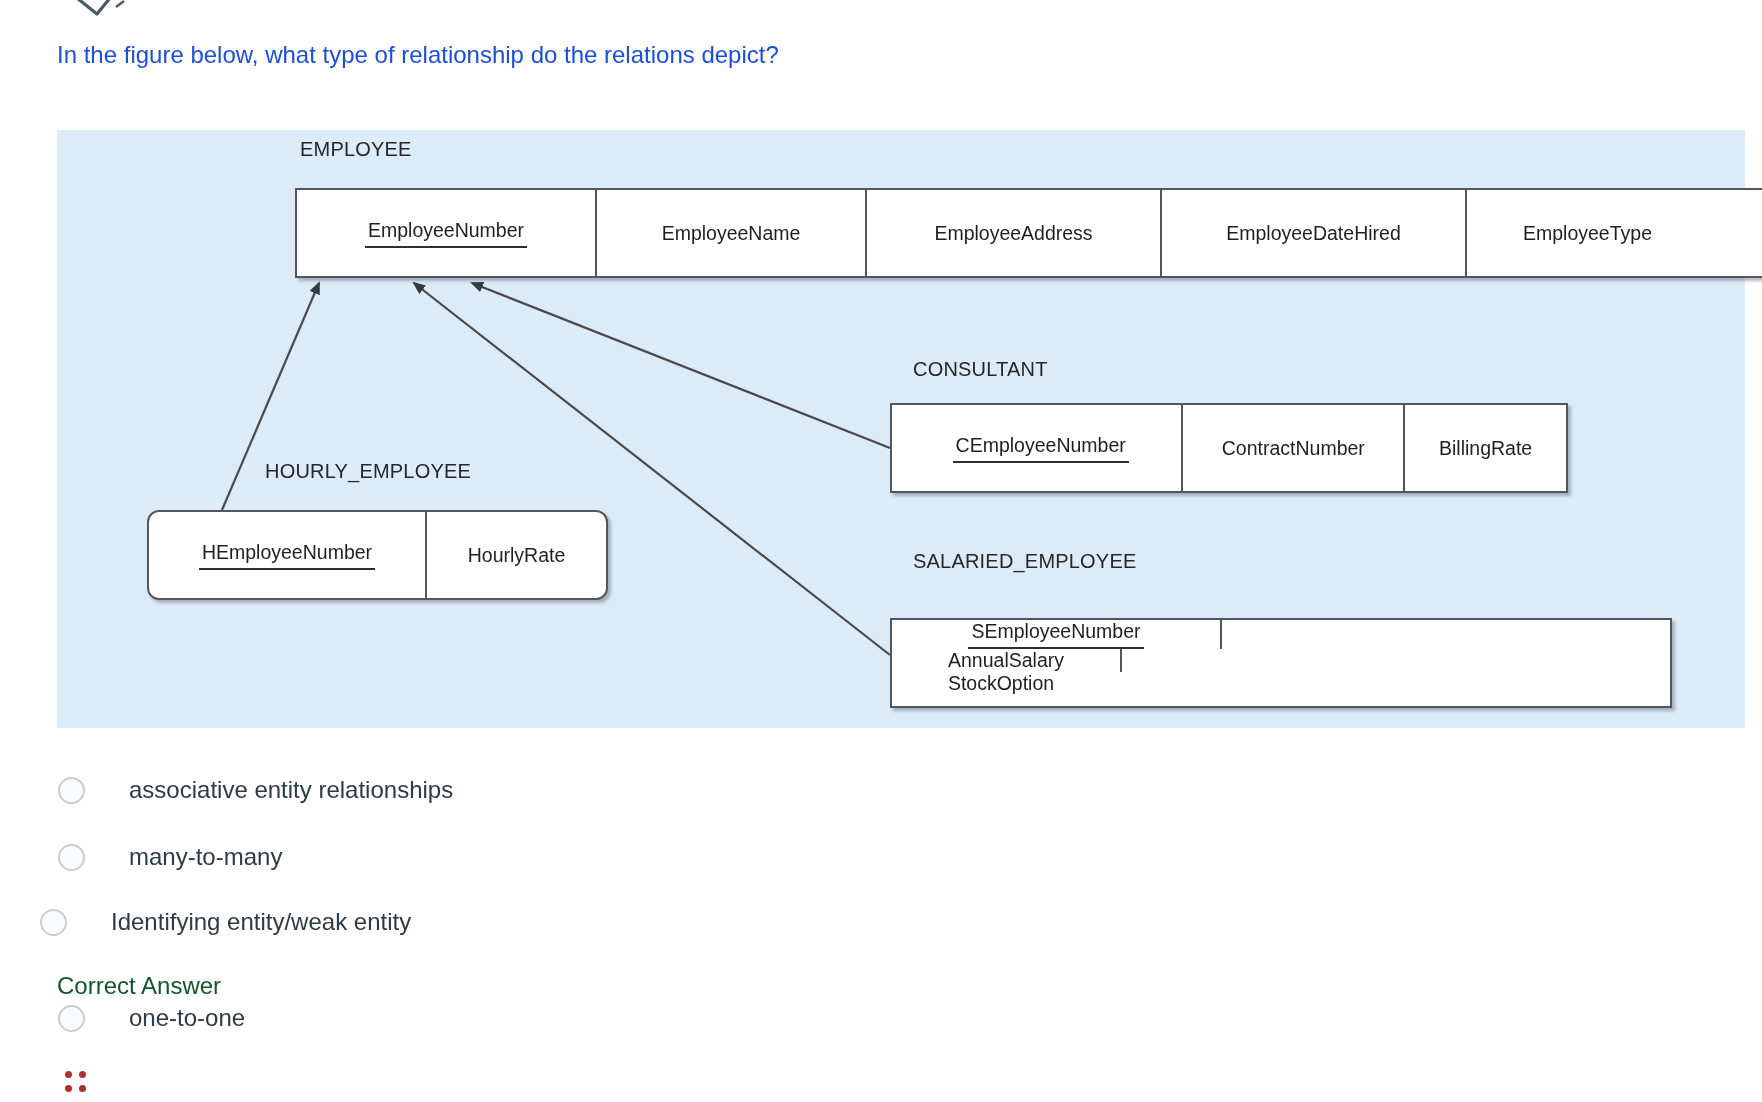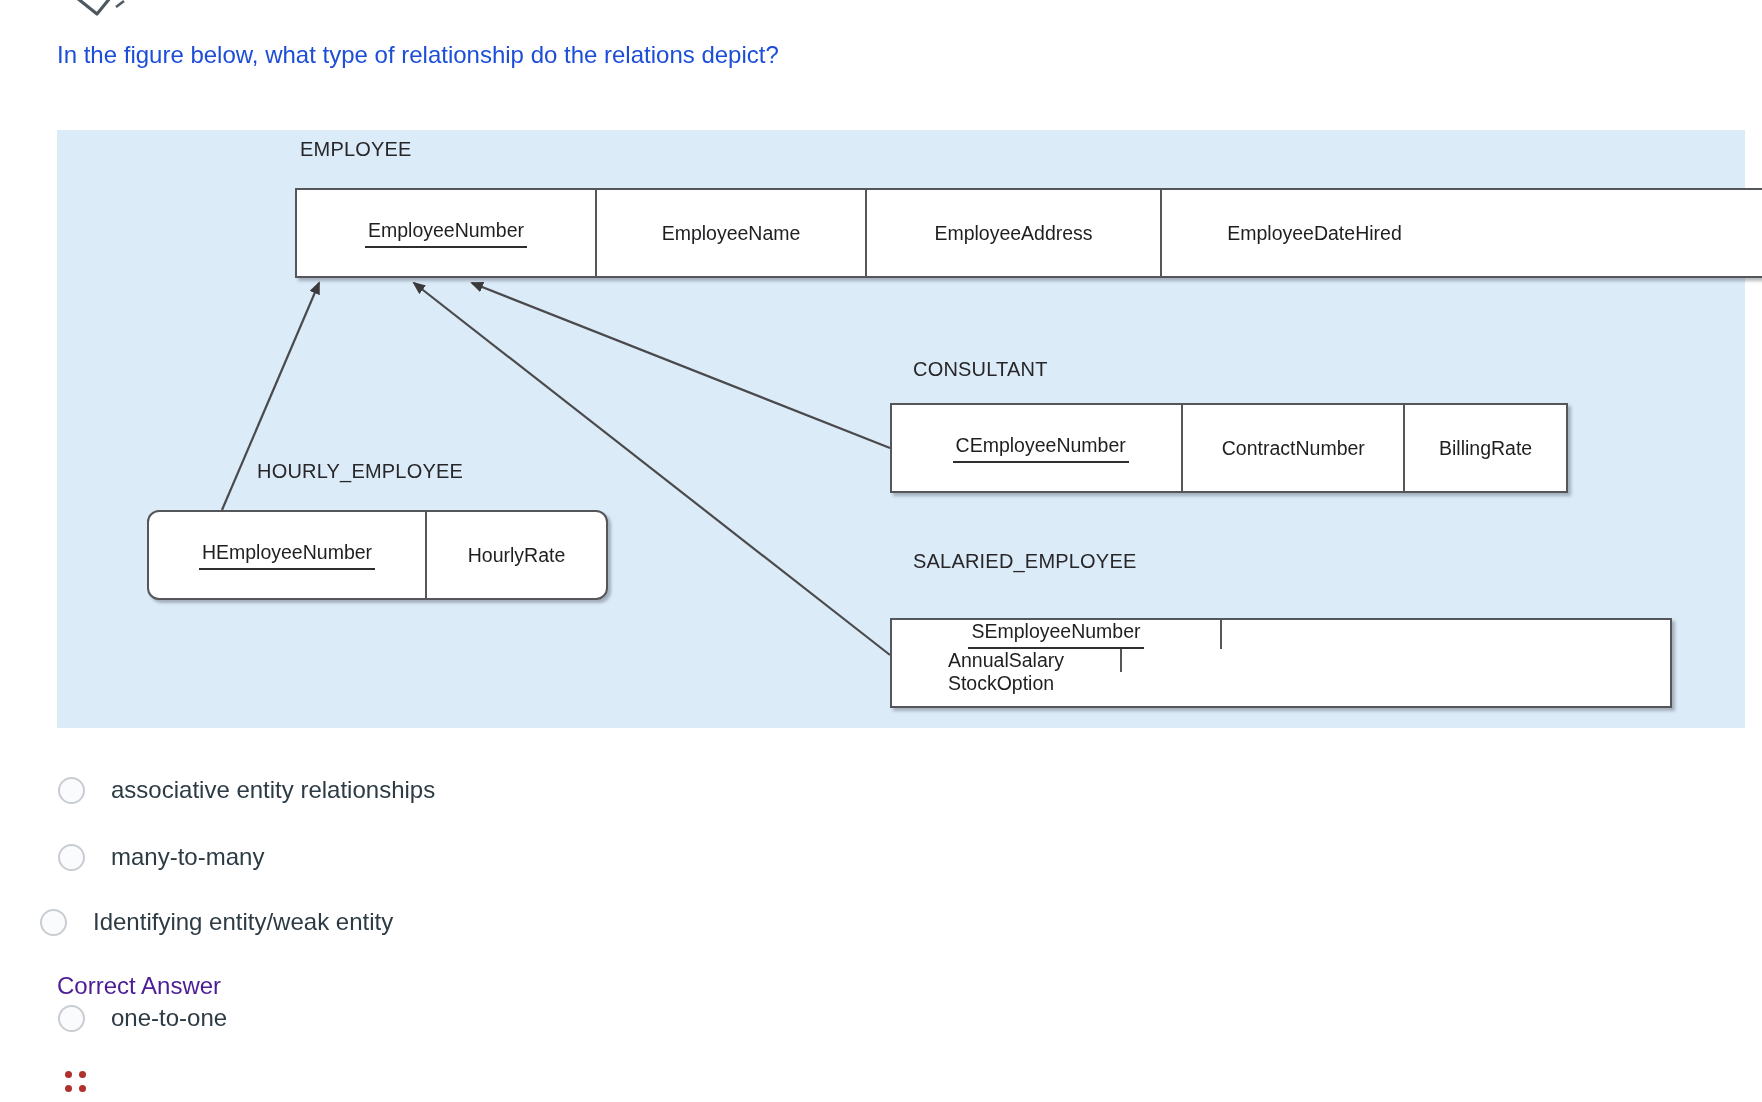--- a/index.html
+++ b/index.html
@@ -39,22 +39,22 @@
   
   .sal0{width:330px}.sal1{width:230px}.sal2{width:218px}
   .arrows{position:absolute;left:0;top:0;width:1688px;height:598px;pointer-events:none;}
   
   .option{position:absolute;display:flex;align-items:center;cursor:pointer;}
   .radio{
     width:27px;height:27px;border-radius:50%;
     border:2px solid #c9cdd1;background:#fafbfc;box-sizing:border-box;
     flex:0 0 auto;
   }
-  .option-label{margin-left:26px;font-size:24px;color:#2d3b45;white-space:nowrap;}
-  .correct-heading{position:absolute;left:57px;font-size:24px;color:#4c1d95;}
+  .option-label{margin-left:44px;font-size:24px;color:#2d3b45;white-space:nowrap;}
+  .correct-heading{position:absolute;left:57px;font-size:24px;color:#14532d;}
   
   .drag-dots{position:absolute;left:65px;top:1071px;width:26px;height:26px;
     display:grid;grid-template-columns:7px 7px;grid-template-rows:7px 7px;gap:7px;}
   .drag-dots i{width:7px;height:7px;border-radius:50%;background:#b0302c;display:block;}
 </style>
 </head>
 <body>
 
 <div class="top-icon">
   <svg width="80" height="22" viewBox="0 0 80 22">
@@ -74,36 +74,39 @@
       </div>
     <div class="cell emp1">
         <span>EmployeeName</span>
       </div>
     <div class="cell emp2">
         <span>EmployeeAddress</span>
       </div>
     <div class="cell emp3">
         <span>EmployeeDateHired</span>
       </div>
+    <div class="cell emp4">
+        <span>EmployeeType</span>
+      </div>
   </div>
 
   <div class="rel-label" style="left:856px;top:228px;">CONSULTANT</div>
   <div class="rel-box" style="left:833px;top:273px;width:678px;padding-left:8px;">
     <div class="cell key con0">
         <span>CEmployeeNumber</span>
       </div>
     <div class="cell con1">
         <span>ContractNumber</span>
       </div>
     <div class="cell con2">
         <span>BillingRate</span>
       </div>
   </div>
 
-  <div class="rel-label" style="left:200px;top:330px;">HOURLY_EMPLOYEE</div>
+  <div class="rel-label" style="left:208px;top:330px;">HOURLY_EMPLOYEE</div>
   <div class="rel-box" style="left:90px;top:380px;width:461px;border-radius:12px;">
     <div class="cell key hou0">
         <span>HEmployeeNumber</span>
       </div>
     <div class="cell hou1">
         <span>HourlyRate</span>
       </div>
   </div>
 
   <div class="rel-label" style="left:856px;top:420px;">SALARIED_EMPLOYEE</div>

